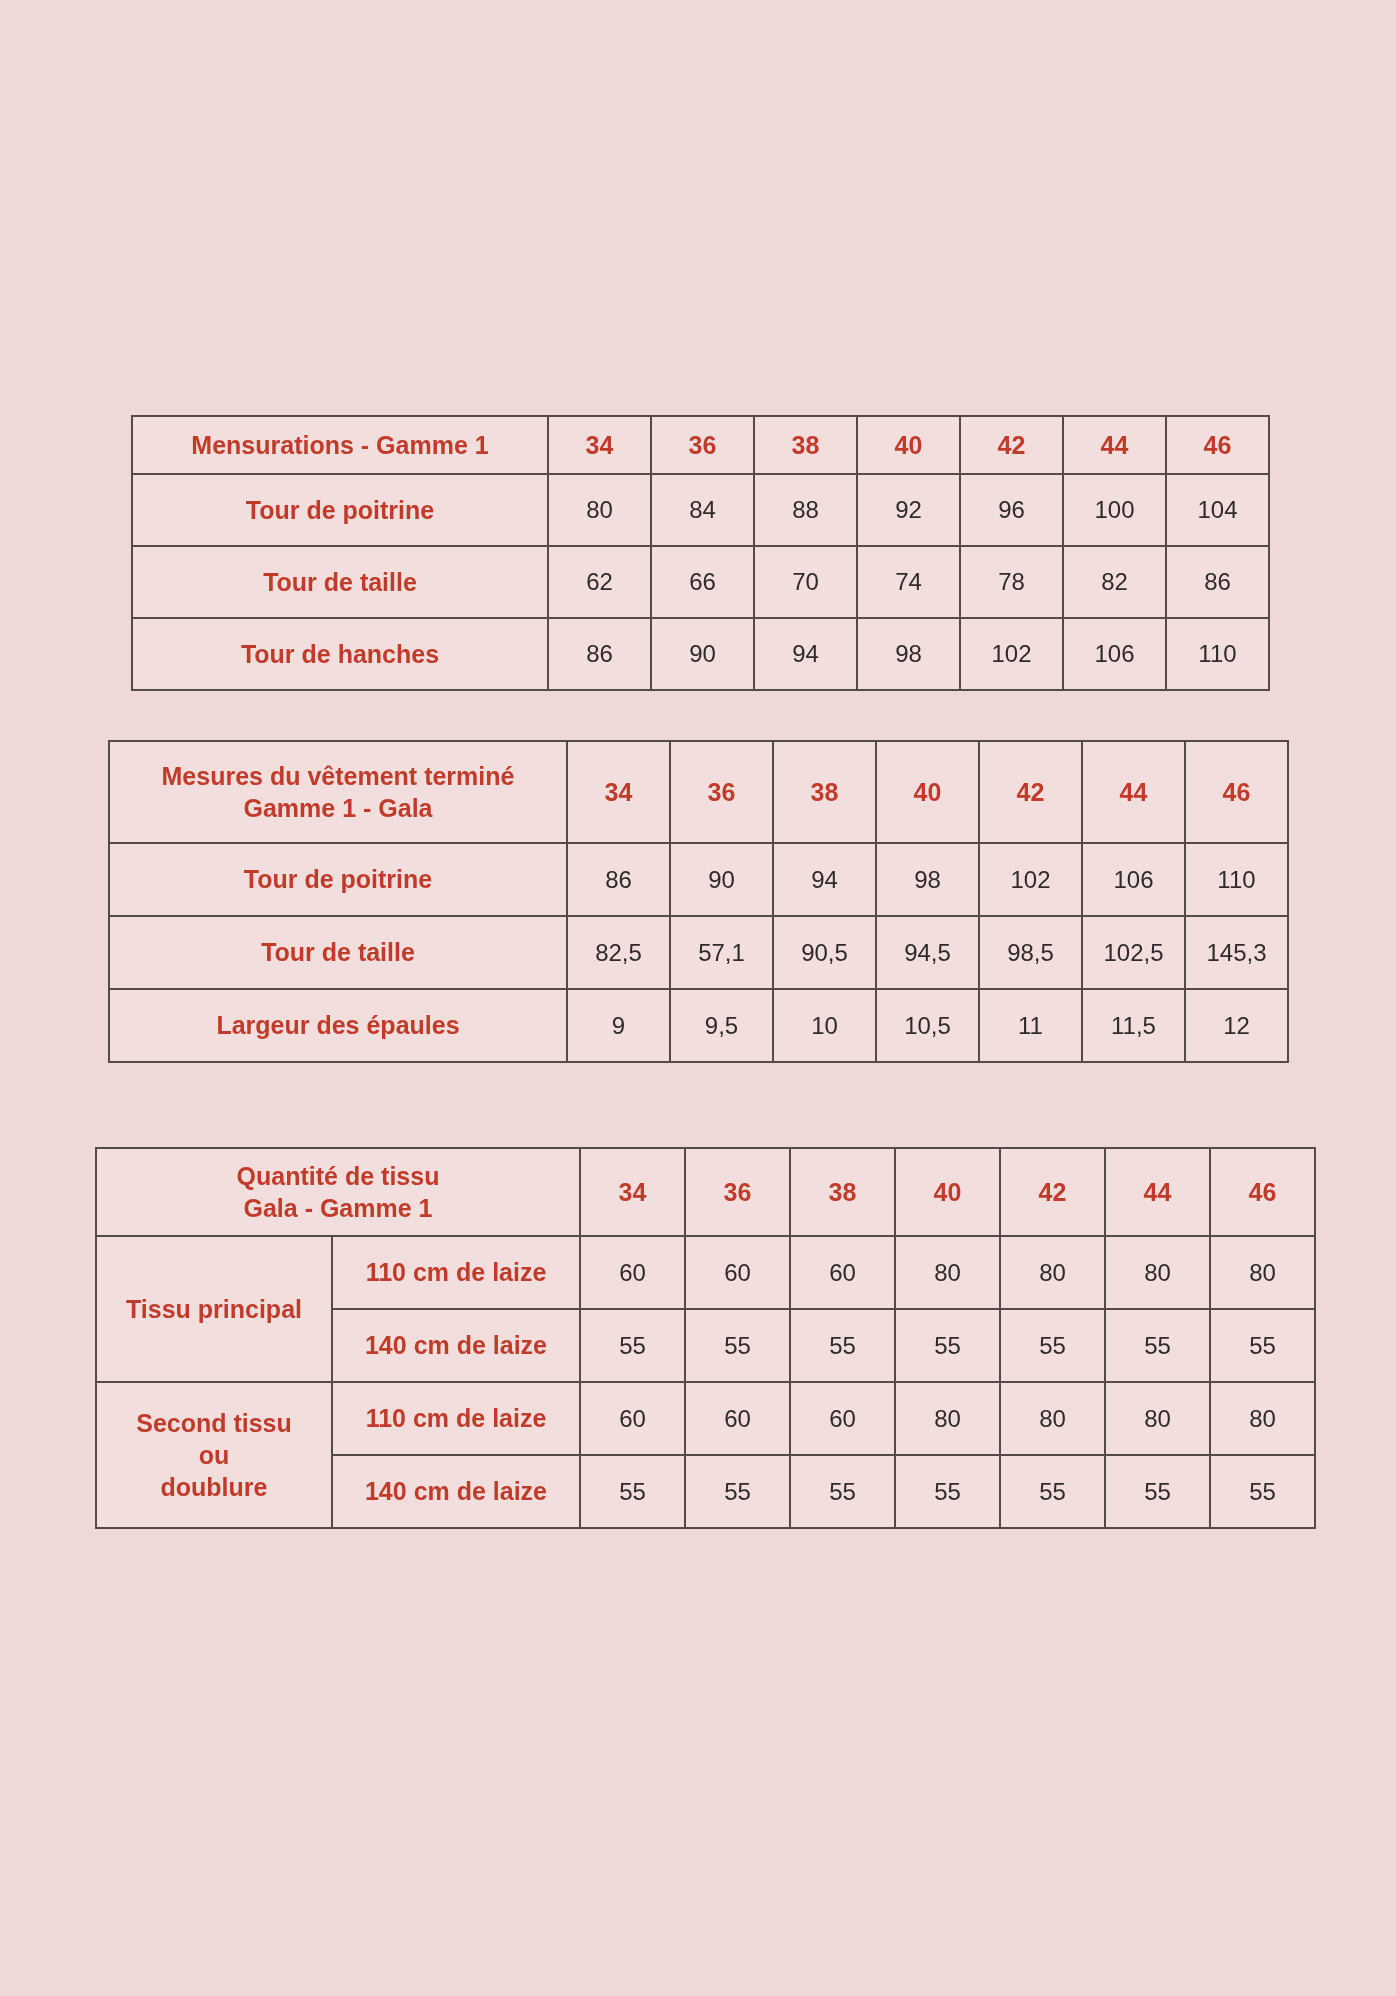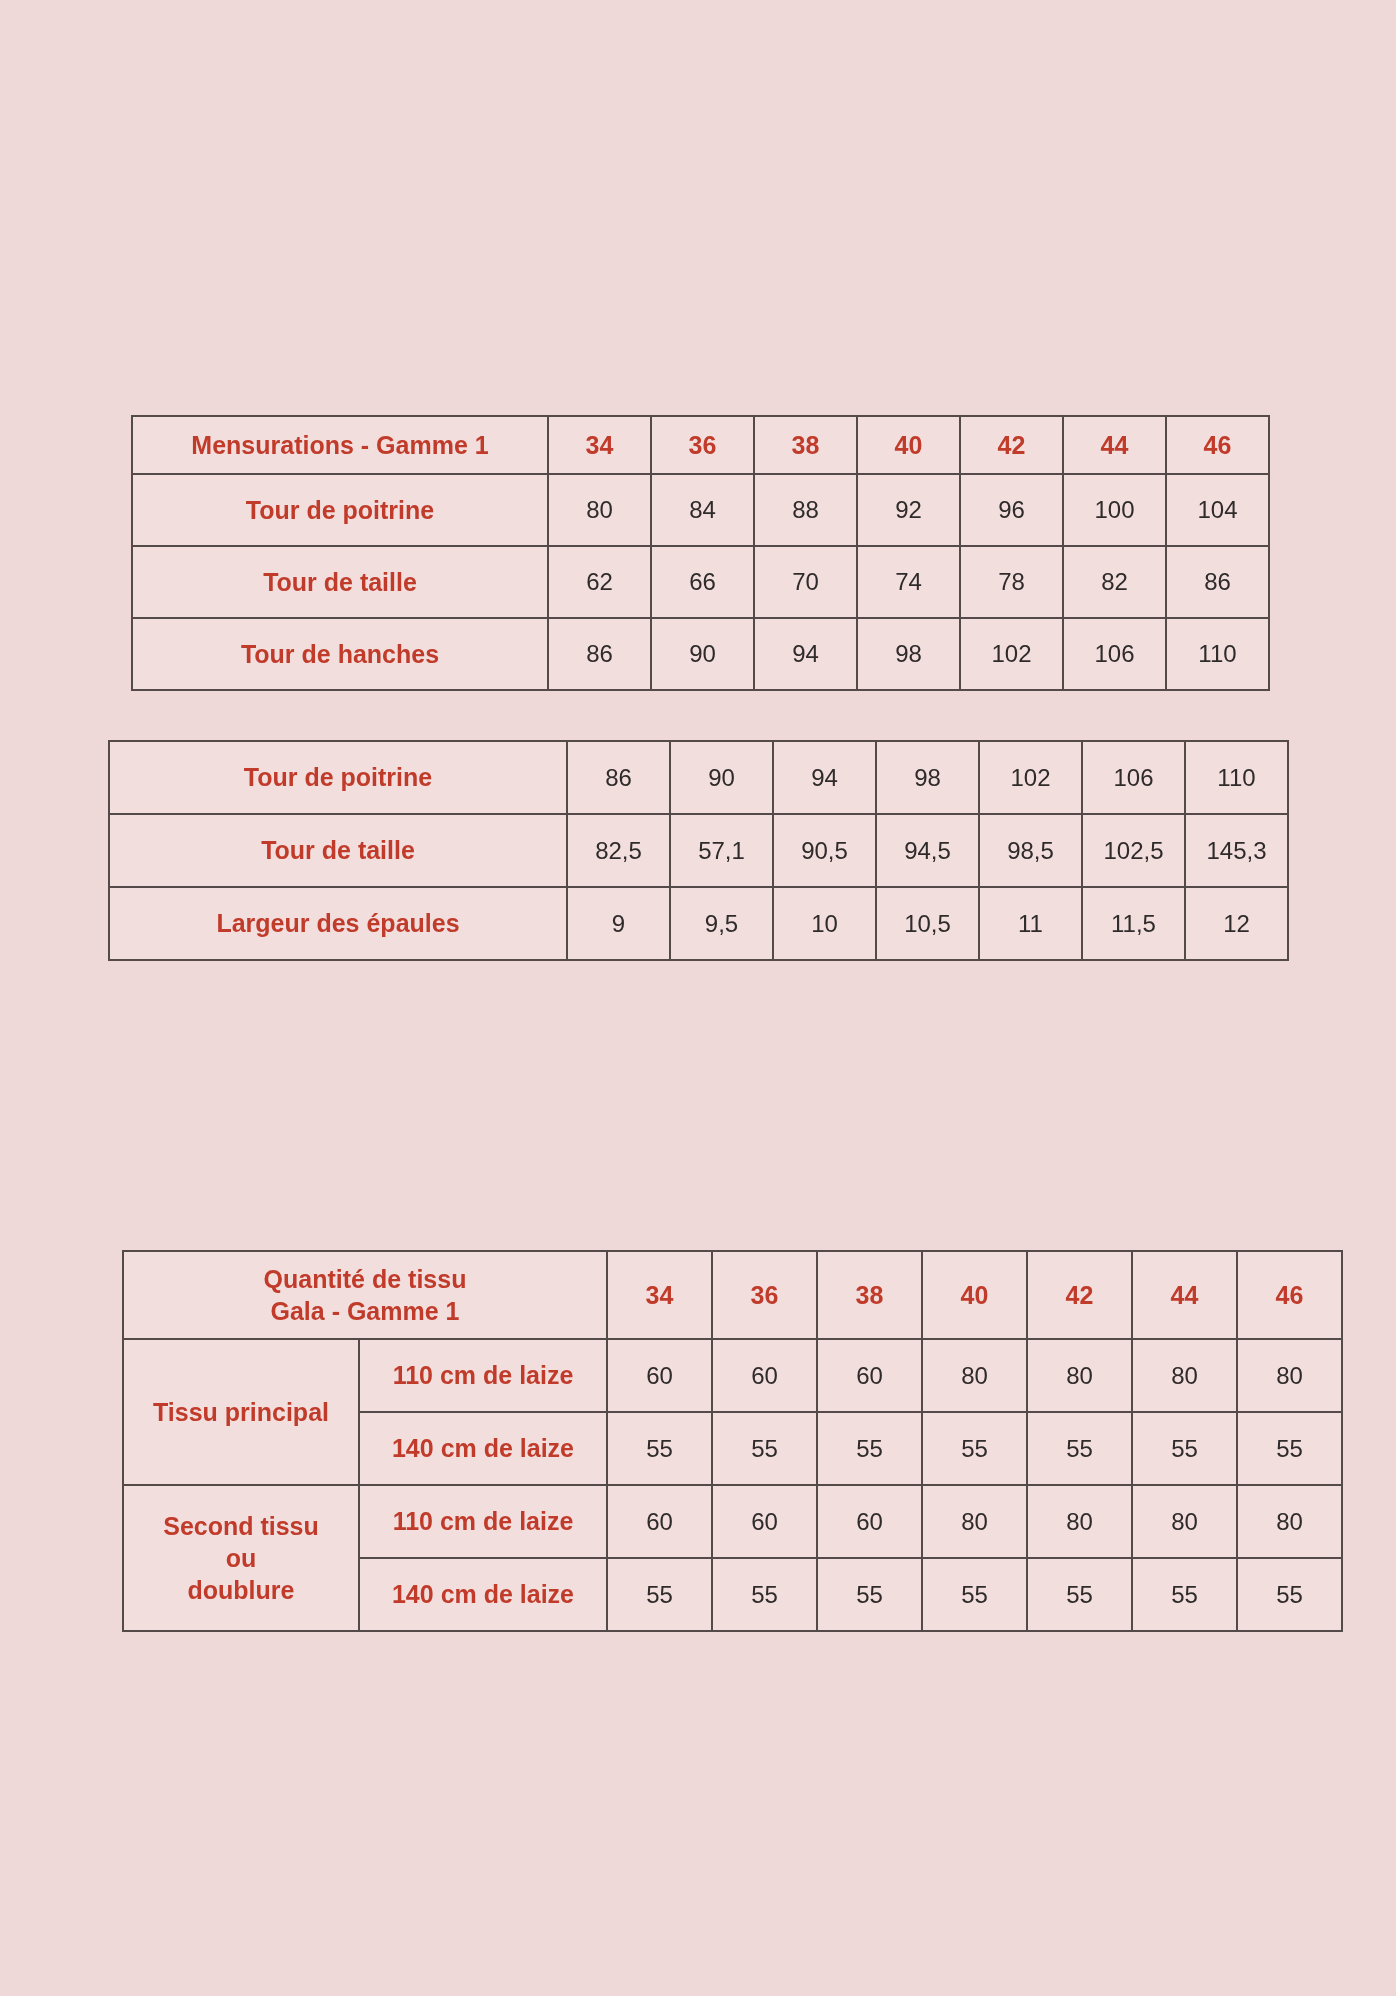--- a/index.html
+++ b/index.html
@@ -31,21 +31,21 @@
   #t1 col.sz{width:103px;}
   #t1 tr.head{height:58px;padding-left:34px;}
   #t1 tr.row{height:72px;}
   
   #t2{left:108px;top:740px;}
   #t2 col.lab{width:458px;}
   #t2 col.sz{width:103px;}
   #t2 tr.head{height:102px;}
   #t2 tr.row{height:73px;}
   
-  #t3{left:95px;top:1250px;margin-left:27px;}
+  #t3{left:95px;top:1147px;}
   #t3 col.g1{width:236px;}
   #t3 col.g2{width:248px;}
   #t3 col.sz{width:105px;}
   #t3 tr.head{height:88px;}
   #t3 tr.row{height:73px;}
 </style>
 </head>
 <body>
 
 <table class="tbl" id="t1">
@@ -108,20 +108,33 @@
       <col class="lab">
       <col class="sz">
       <col class="sz">
       <col class="sz">
       <col class="sz">
       <col class="sz">
       <col class="sz">
       <col class="sz">
     </colgroup>
   <tbody>
+      <tr class="head">
+    <td class="red two-line">
+      <div>Mesures du vêtement terminé</div>
+      <div>Gamme 1 - Gala</div>
+    </td>
+    <td class="red">34</td>
+    <td class="red">36</td>
+    <td class="red">38</td>
+    <td class="red">40</td>
+    <td class="red">42</td>
+    <td class="red">44</td>
+    <td class="red">46</td>
+  </tr>
   <tr class="row">
     <td class="red">Tour de poitrine</td>
     <td class="num">86</td>
     <td class="num">90</td>
     <td class="num">94</td>
     <td class="num">98</td>
     <td class="num">102</td>
     <td class="num">106</td>
     <td class="num">110</td>
   </tr>

